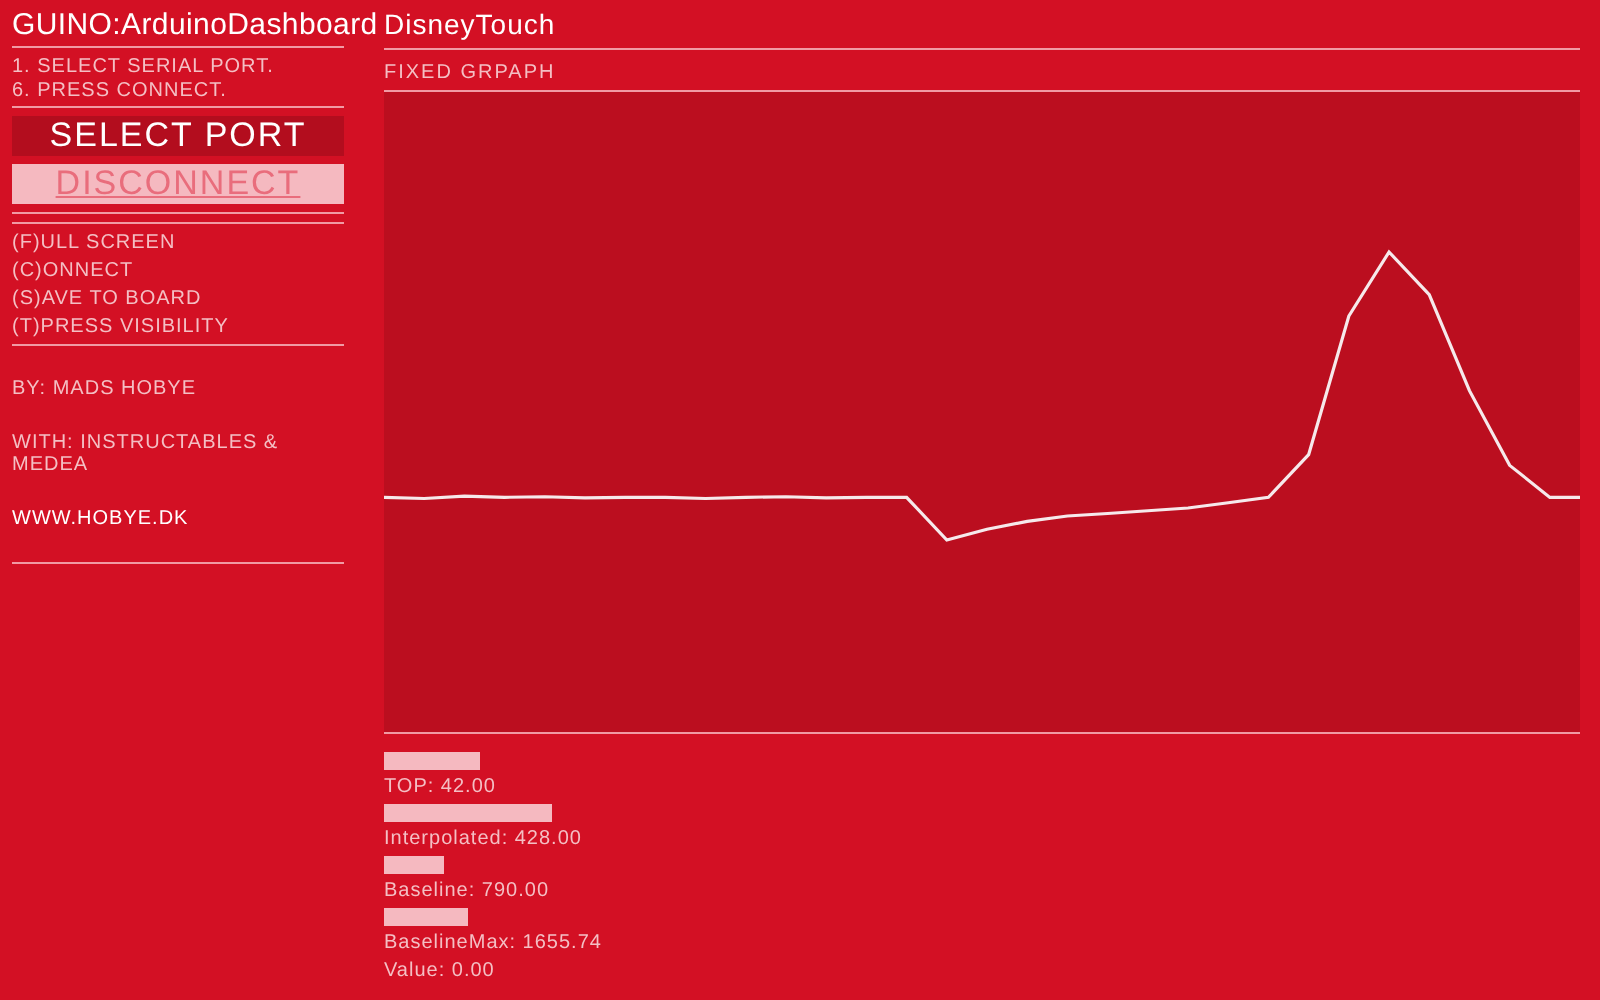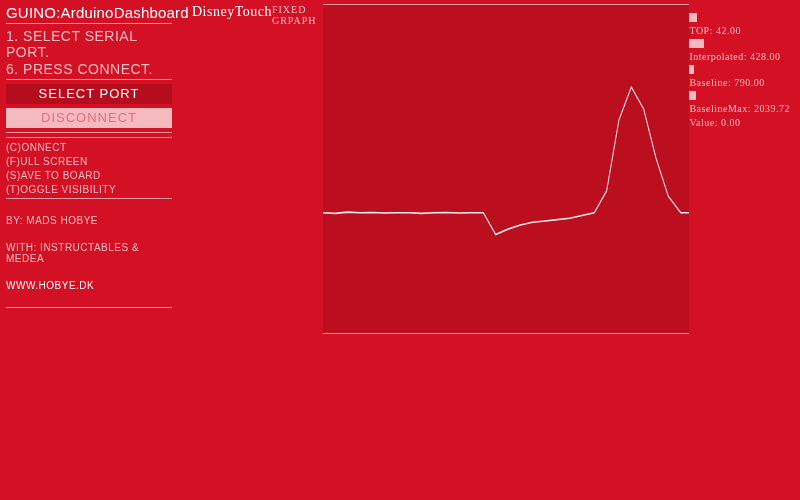--- a/index.html
+++ b/index.html
@@ -26,65 +26,65 @@
     margin-bottom: 2px;
     white-space: nowrap;
     letter-spacing: 0.2px;
   }
   .sidebar .hr {
     border: none;
     border-top: 1px solid #f19aa4;
     margin: 2px 0 4px 0;
   }
   .sidebar .step {
-    font-size: 14px;
+    font-size: 10px;
     color: #f4bfc4;
     margin: 1px 0;
   }
   .btn {
     display: block;
     width: 100%;
     height: 20px;
     line-height: 20px;
     margin: 4px 0;
     text-align: center;
-    font-size: 13px;
+    font-size: 17px;
     letter-spacing: 1px;
     cursor: pointer;
     border: none;
     font-family: inherit;
   }
   .btn-outline {
     background: #b30d1e;
     color: #fff;
   }
   .btn-active {
     background: #f5b9c0;
     color: #e96d7c;
+    text-decoration: underline;
   }
   .shortcuts { margin-top: 4px; }
   .shortcuts .item {
     font-size: 10px;
     color: #f4bfc4;
     margin: 3px 0;
   }
   .credits { margin-top: 4px; }
   .credits div {
     font-size: 10px;
     color: #f4bfc4;
     margin: 16px 0;
   }
   .credits a { color: #fff; text-decoration: none; text-align: center; }
   
   .main {
     flex: 1;
     padding: 4px 10px 6px 14px;
     display: flex;
-    flex-direction: row;
-    font-family: Liberation Serif, serif;
+    flex-direction: column;
   }
   .main .heading {
     font-size: 14px;
     color: #fff;
     margin-bottom: 2px;
   }
   .main .hr-full {
     border: none;
     border-top: 1px solid #f19aa4;
     margin: 2px 0 6px 0;
@@ -135,24 +135,24 @@
     <div class="step">1. SELECT SERIAL PORT.</div>
     <div class="step">6. PRESS CONNECT.</div>
     <hr class="hr">
 
     <button class="btn btn-outline">SELECT PORT</button>
     <button class="btn btn-active">DISCONNECT</button>
     <hr class="hr">
     <hr class="hr">
 
     <div class="shortcuts">
+      <div class="item">(F)ULL SCREEN</div>
       <div class="item">(C)ONNECT</div>
-      <div class="item">(F)ULL SCREEN</div>
       <div class="item">(S)AVE TO BOARD</div>
-      <div class="item">(T)OGGLE VISIBILITY</div>
+      <div class="item">(T)PRESS VISIBILITY</div>
     </div>
     <hr class="hr">
 
     <div class="credits">
       <div>BY: MADS HOBYE</div>
       <div>WITH: INSTRUCTABLES &amp; MEDEA</div>
       <div><a>WWW.HOBYE.DK</a></div>
     </div>
     <hr class="hr">
   </aside>
@@ -184,20 +184,20 @@
         <div class="ro">
           <div class="bar" style="width: 5%;"></div>
         </div>
         <div class="ro">
           <span class="lbl">Baseline: 790.00</span>
         </div>
         <div class="ro">
           <div class="bar" style="width: 7%;"></div>
         </div>
         <div class="ro">
-          <span class="lbl">BaselineMax: 2039.72</span>
+          <span class="lbl">BaselineMax: 1655.74</span>
         </div>
         <div class="ro">
           <span class="lbl">Value: 0.00</span>
         </div>
       </div>
   </main>
 </div>
 
 </body></html>

